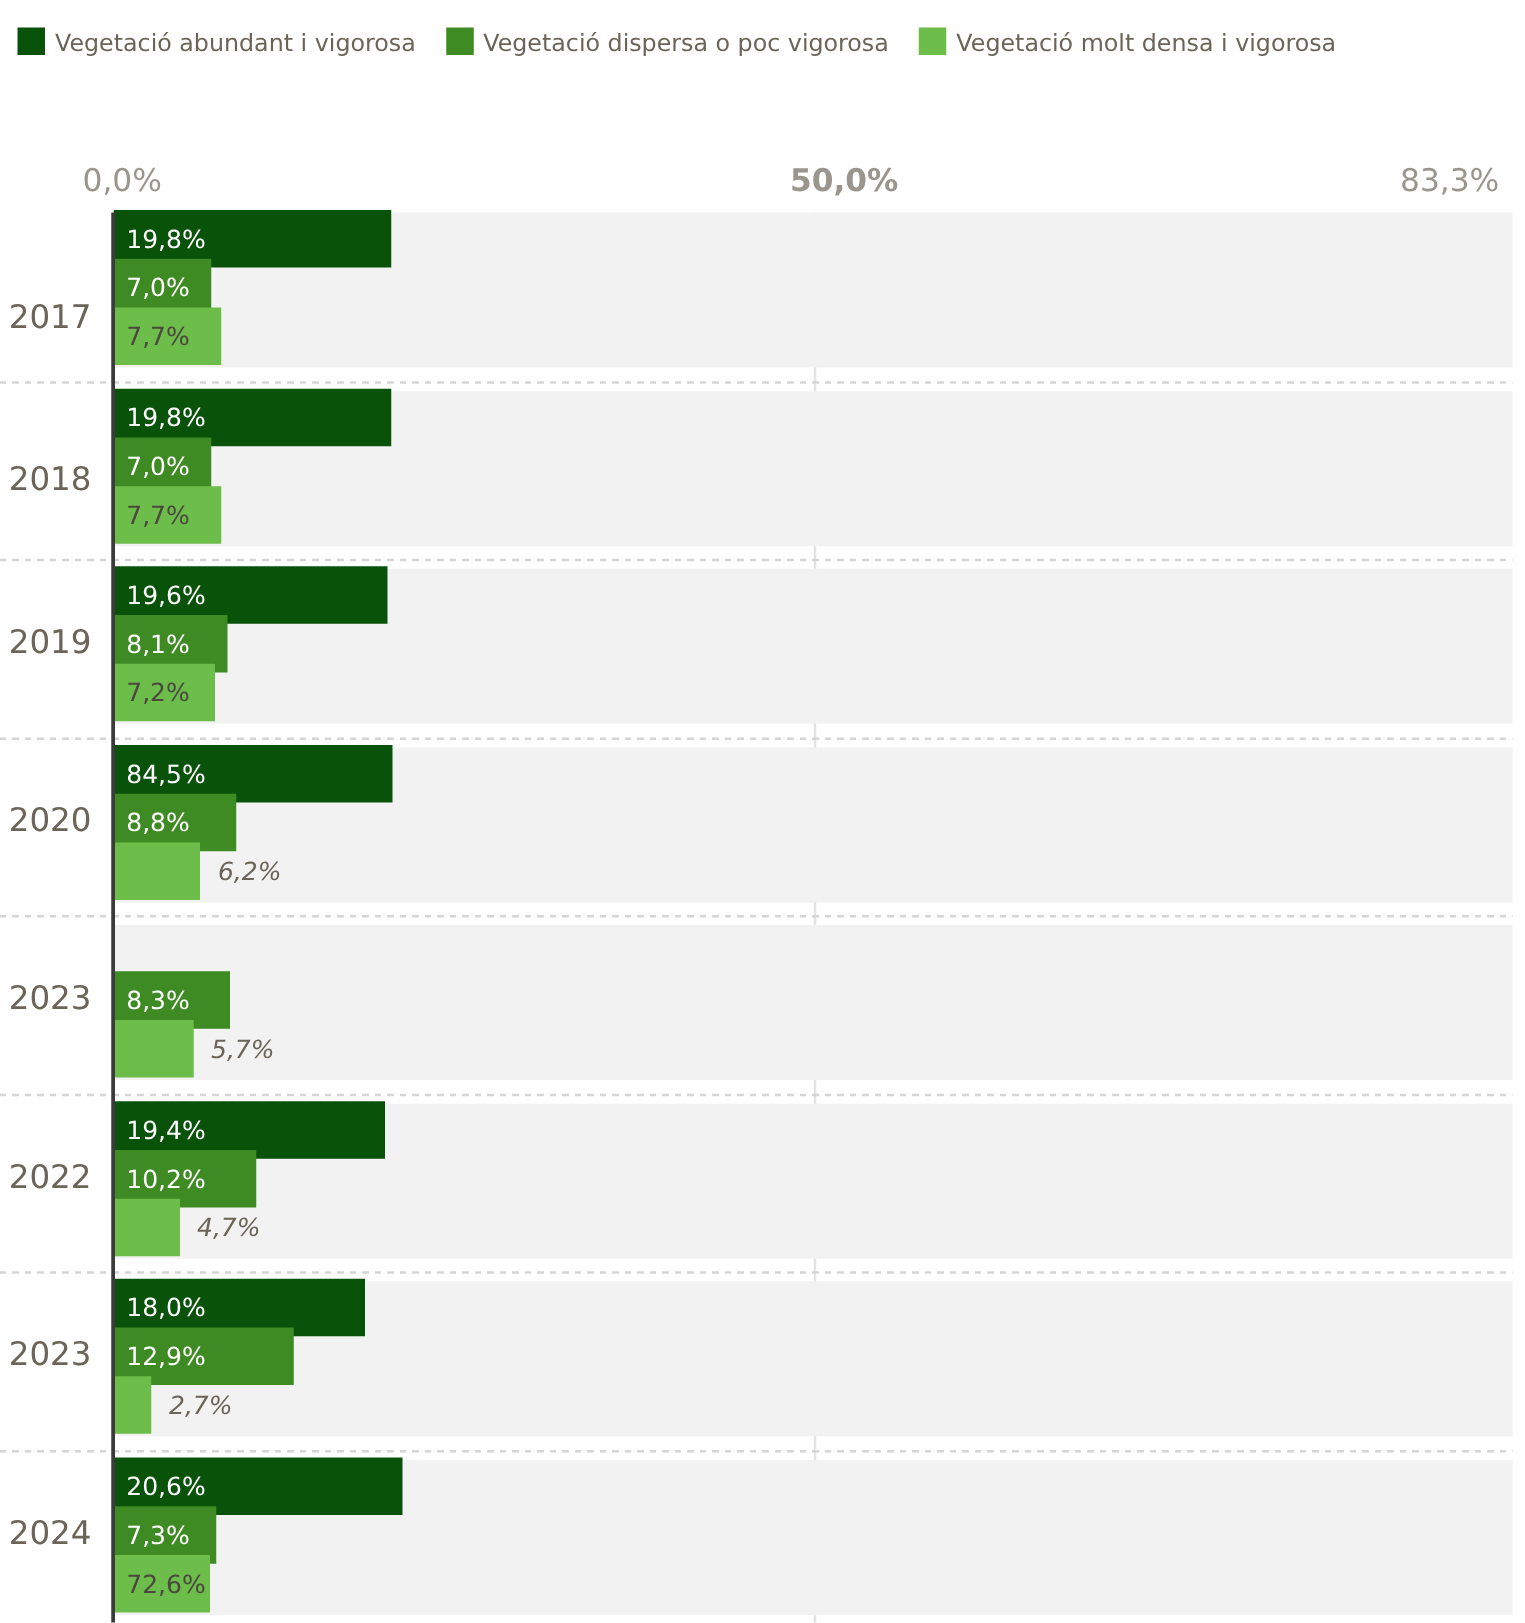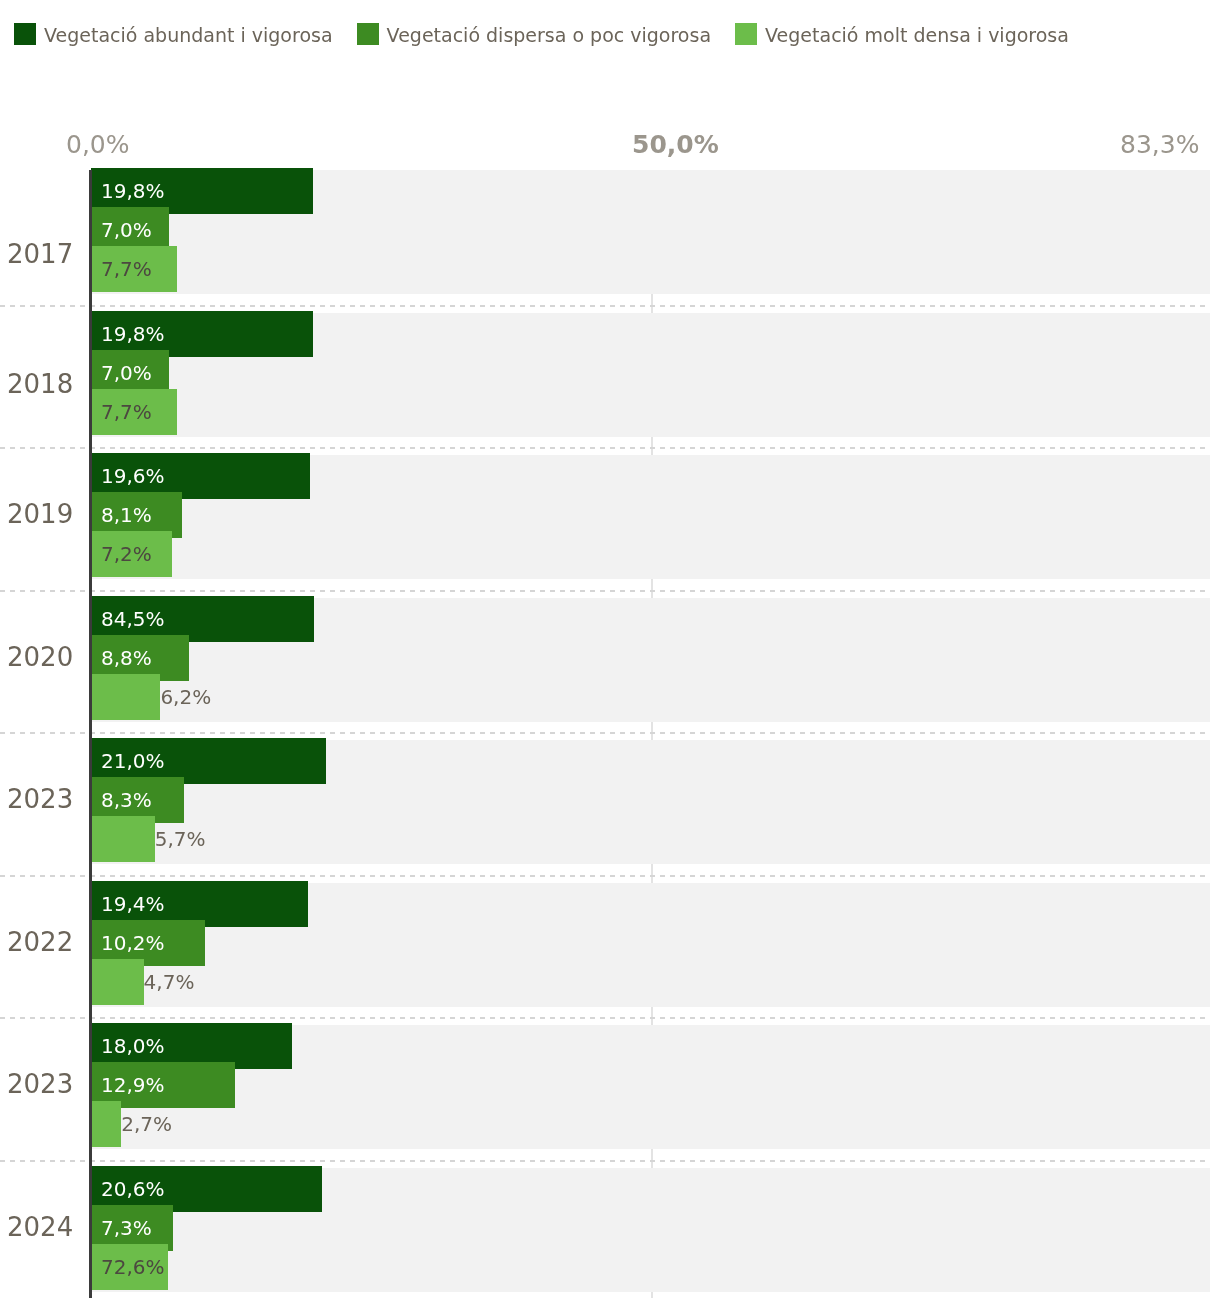--- a/index.html
+++ b/index.html
@@ -143,20 +143,22 @@
   .bar-label.inside {
     left: 10px;
     color: #ffffff;
   }
   .bar-label.inside-dark {
     left: 10px;
     color: #4c4840;
   }
   .bar-label.outside {
     color: #6b6459;
+    padding-left: 14px;
+    font-style: italic;
   }
 </style>
 </head>
 <body>
 
 <div class="legend">
   <span class="legend-item">
     <span class="legend-swatch" style="background: rgb(9, 82, 9);"></span><span class="legend-label">Vegetació abundant i vigorosa</span>
   </span><span class="legend-item">
     <span class="legend-swatch" style="background: rgb(61, 139, 34);"></span><span class="legend-label">Vegetació dispersa o poc vigorosa</span>
@@ -238,24 +240,20 @@
         </div>
         <div class="bar-row" style="top: 76px; width: 1119px;">
           <div class="bar" style="width: 69.378px; background: rgb(108, 189, 74);"></div>
           <div class="bar-label outside" style="left: 69.378px;">6,2%</div>
         </div>
         <div class="group-sep" style="top: 134.5px;"></div>
       </div>
       <div class="group" style="top: 570px; height: 142.5px;">
         <div class="group-band" style="height: 124px;"></div>
         <div class="cat-label" style="top: 44px;">2023</div>
-        <div class="bar-row" style="top: -2px; width: 1119px;">
-          <div class="bar" style="width: 234.99px; background: rgb(9, 82, 9);"></div>
-          <div class="bar-label inside">21,0%</div>
-        </div>
         <div class="bar-row" style="top: 37px; width: 1119px;">
           <div class="bar" style="width: 92.877px; background: rgb(61, 139, 34);"></div>
           <div class="bar-label inside">8,3%</div>
         </div>
         <div class="bar-row" style="top: 76px; width: 1119px;">
           <div class="bar" style="width: 63.783px; background: rgb(108, 189, 74);"></div>
           <div class="bar-label outside" style="left: 63.783px;">5,7%</div>
         </div>
         <div class="group-sep" style="top: 134.5px;"></div>
       </div>

